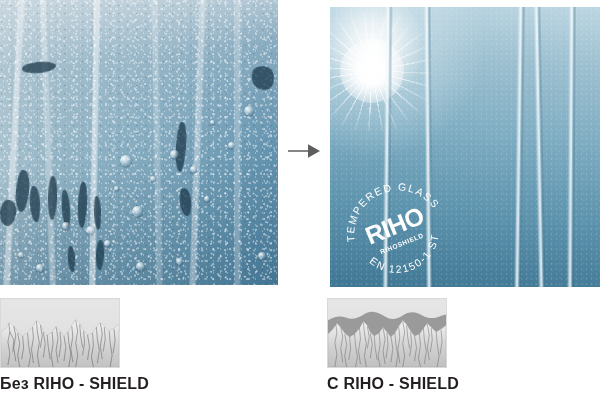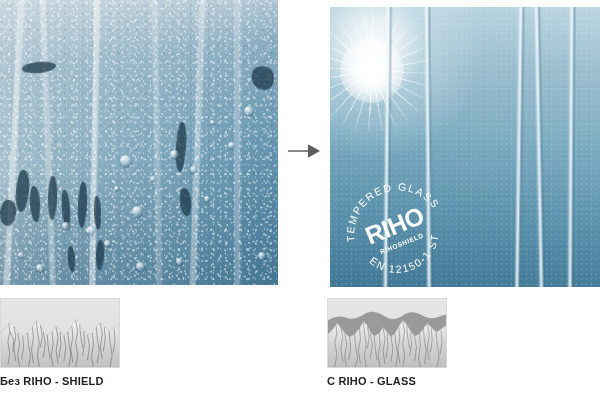--- a/index.html
+++ b/index.html
@@ -185,21 +185,21 @@
     overflow: hidden;
   }
   #diagram-before { left: 0px; }
   #diagram-after  { left: 327px; }
   .diagram svg { display: block; width: 100%; height: 100%; }
 
   
   .caption {
     position: absolute;
     top: 375px;
-    font-size: 11px;
+    font-size: 16px;
     font-weight: bold;
     color: #231f20;
     letter-spacing: 0.2px;
     white-space: nowrap;
   }
   #caption-before { left: 0px; }
   #caption-after  { left: 327px; }
 
   
   #riho-stamp {
@@ -405,13 +405,13 @@
       <path d="M97,30 L98,42 L100,54 L98,67"></path>
       <path d="M101,26 L103,37 L101,50 L103,63"></path>
       <path d="M105,30 L106,42 L104,55"></path>
       <path d="M110,34 L111,46 L113,59 L111,70"></path>
       <path d="M115,32 L116,44 L114,57"></path>
     </g>
   </svg>
 </div>
 
 <div class="caption" id="caption-before">Без RIHO - SHIELD</div>
-<div class="caption" id="caption-after">С RIHO - GLASS</div>
+<div class="caption" id="caption-after">С RIHO - SHIELD</div>
 
 </body></html>

